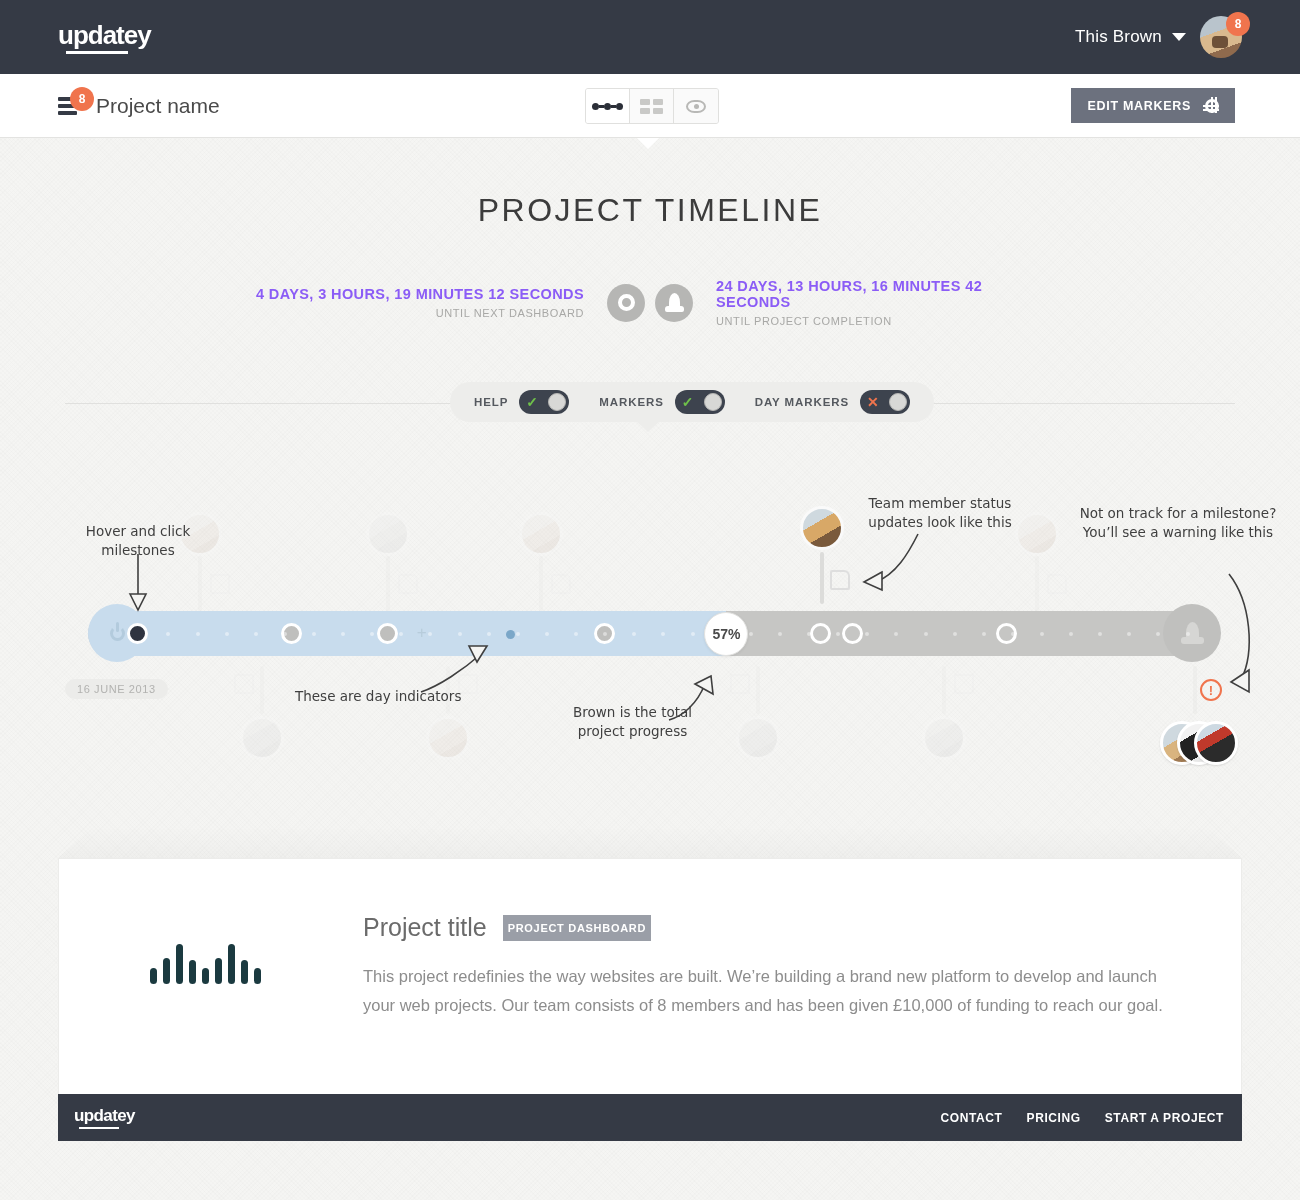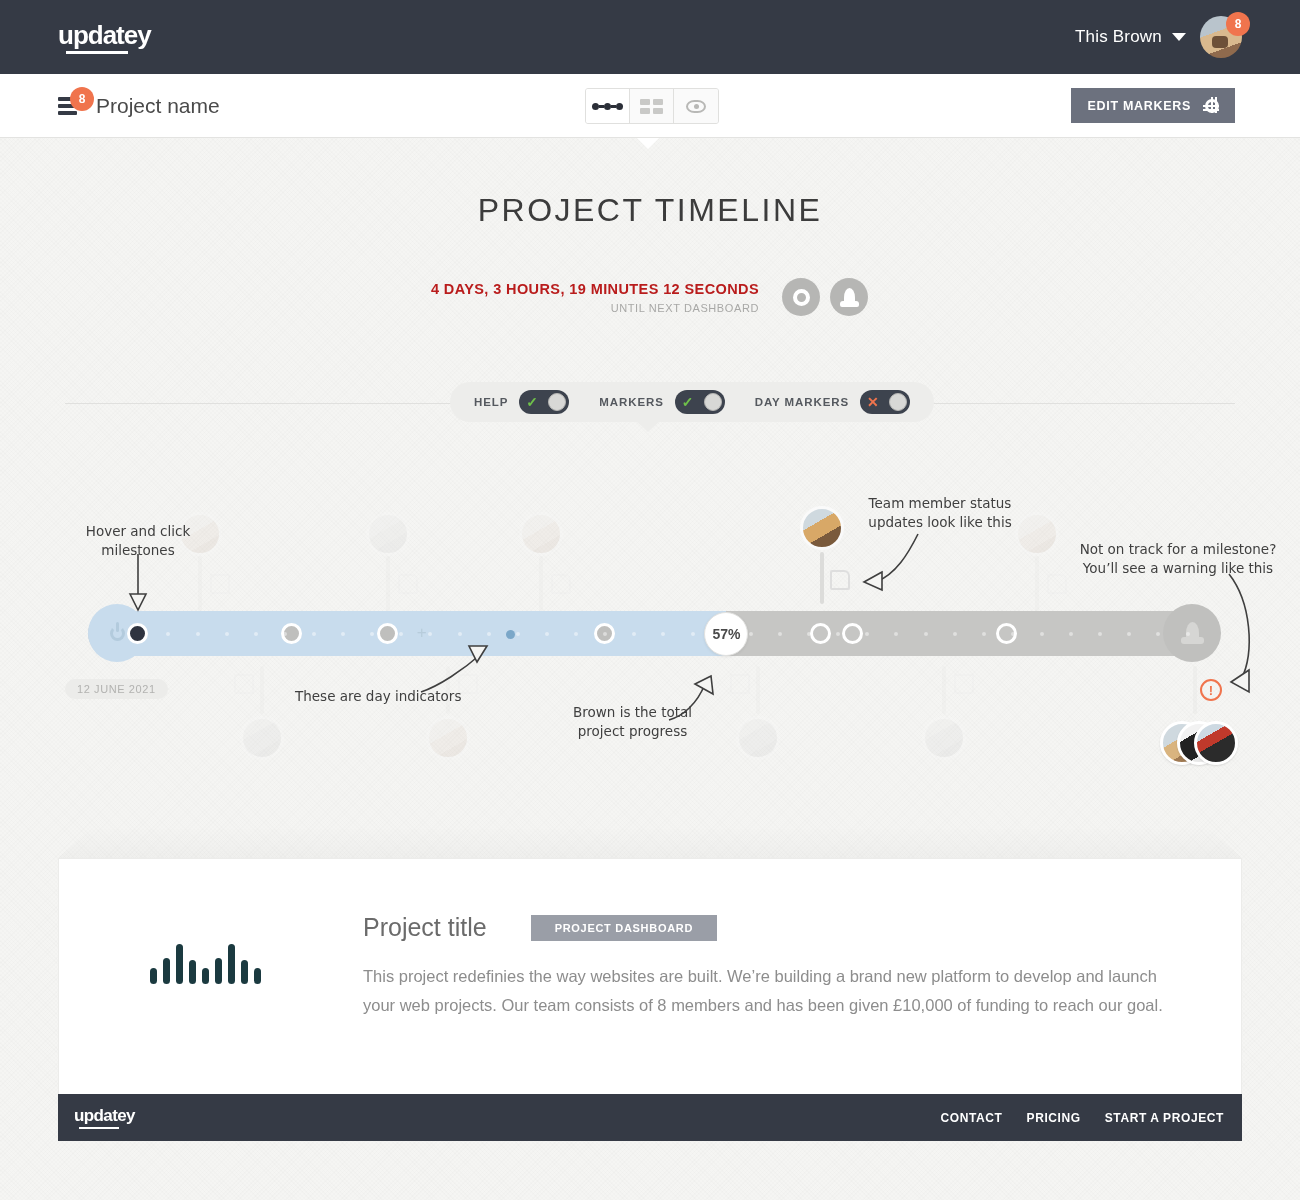--- a/index.html
+++ b/index.html
@@ -150,21 +150,21 @@
     letter-spacing: 2.5px; color: #3c3c3c;
   }
 
   .counters {
     position: absolute; left: 0; top: 278px; width: 1300px;
     display: flex; align-items: center; justify-content: center; gap: 0;
   }
   .cnt-block { width: 350px; }
   .cnt-left { text-align: right; padding-right: 18px; }
   .cnt-right { text-align: left; padding-left: 18px; }
-  .cnt-main { font-size: 14.5px; font-weight: bold; letter-spacing: .4px; color: #b91c1c; }
+  .cnt-main { font-size: 14.5px; font-weight: bold; letter-spacing: .4px; color: #8b5cf6; }
   .cnt-sub { font-size: 11px; letter-spacing: .6px; color: #a8a8a6; margin-top: 5px; }
   .cnt-icon {
     width: 38px; height: 38px; border-radius: 50%;
     background: #b6b6b4; display: flex; align-items: center; justify-content: center;
     margin: 0 5px;
   }
   .ring { width: 17px; height: 17px; border-radius: 50%; border: 4px solid #fff; }
   .rocket-sm {
     width: 11px; height: 19px; background: #fff;
     border-radius: 50% 50% 35% 35%; position: relative;
@@ -366,21 +366,21 @@
   }
 
   .card-title-row {
     position: absolute; left: 363px; top: 913px;
     display: flex; align-items: center; gap: 16px;
   }
   .card-title { font-size: 25px; color: #6b6b6b; font-weight: 400; }
   .dash-badge {
     background: #9a9ea7; color: #ffffff;
     font-size: 11px; font-weight: bold; letter-spacing: .7px;
-    padding: 7px 24px; cursor: pointer; margin-left: 28px;
+    padding: 7px 5px; cursor: pointer;
   }
   .card-desc {
     position: absolute; left: 363px; top: 962px; width: 800px;
     font-size: 16.5px; line-height: 29px; color: #8d8d8d;
   }
 
   
   .footer {
     position: absolute; left: 58px; top: 1094px;
     width: 1184px; height: 47px;
@@ -475,20 +475,24 @@
   <div class="cnt-block cnt-left">
     <div class="cnt-main">4 DAYS, 3 HOURS, 19 MINUTES 12 SECONDS</div>
     <div class="cnt-sub">UNTIL NEXT DASHBOARD</div>
   </div>
   <div class="cnt-icon">
       <span class="ring"></span>
     </div>
   <div class="cnt-icon">
       <span class="rocket-sm"></span>
     </div>
+  <div class="cnt-block cnt-right">
+    <div class="cnt-main">24 DAYS, 13 HOURS, 16 MINUTES 42 SECONDS</div>
+    <div class="cnt-sub">UNTIL PROJECT COMPLETION</div>
+  </div>
 </div>
 
 <div class="divider"></div>
 <div class="toggle-notch"></div>
 <div class="toggle-pill">
   <div class="tg-item">
     <span class="tg-label">HELP</span>
     <span class="switch sw-on">
       <span class="sw-mark">✓</span>
       <span class="knob"></span>
@@ -623,21 +627,21 @@
     <div class="tick" style="left: 1098.24px;"></div>
     <div class="tick" style="left: 1127.36px;"></div>
     <div class="tick" style="left: 1156.48px;"></div>
     <div class="tick" style="left: 1185.6px;"></div>
   </div>
 
 <div class="plus-mark" style="left: 414.76px;">+</div>
 <div class="day-dot" style="left: 506.24px;"></div>
 
 <div class="pct-badge" style="left: 704.4px;">57%</div>
-<div class="date-chip">12 JUNE 2021</div>
+<div class="date-chip">16 JUNE 2013</div>
 
 <div class="ann ann-c" style="left:68px;top:522px;width:140px;">Hover and click
 milestones</div>
 <svg style="position:absolute;left:120px;top:552px;" width="40" height="60">
   <path d="M18 2 L18 44" stroke="#3f3f3f" fill="none" stroke-width="1.6"></path>
   <path d="M10 42 L18 58 L26 42 Z" stroke="#3f3f3f" fill="#f5f5f3" stroke-width="1.6"></path>
 </svg>
 
 <div class="ann" style="left:295px;top:687px;width:200px;">These are day indicators</div>
 <svg style="position:absolute;left:415px;top:640px;" width="80" height="55">
@@ -652,21 +656,21 @@
   <path d="M30 16 L46 8 L48 26 Z" stroke="#3f3f3f" fill="#f5f5f3" stroke-width="1.6"></path>
 </svg>
 
 <div class="ann ann-c" style="left:840px;top:494px;width:200px;">Team member status
 updates look like this</div>
 <svg style="position:absolute;left:850px;top:530px;" width="80" height="65">
   <path d="M68 4 C58 24, 46 44, 26 52" stroke="#3f3f3f" fill="none" stroke-width="1.6"></path>
   <path d="M32 42 L14 52 L32 60 Z" stroke="#3f3f3f" fill="#f5f5f3" stroke-width="1.6"></path>
 </svg>
 
-<div class="ann ann-c" style="left:1078px;top:540px;width:200px;">Not on track for a milestone?
+<div class="ann ann-c" style="left:1078px;top:504px;width:200px;">Not on track for a milestone?
 You’ll see a warning like this</div>
 <svg style="position:absolute;left:1215px;top:570px;" width="70" height="130">
   <path d="M14 4 C36 32, 40 82, 26 110" stroke="#3f3f3f" fill="none" stroke-width="1.6"></path>
   <path d="M34 100 L16 112 L34 122 Z" stroke="#3f3f3f" fill="#f5f5f3" stroke-width="1.6"></path>
 </svg>
 
 <div class="card-shoulder"></div>
 <div class="card"></div>
 
 <div class="cisco">

